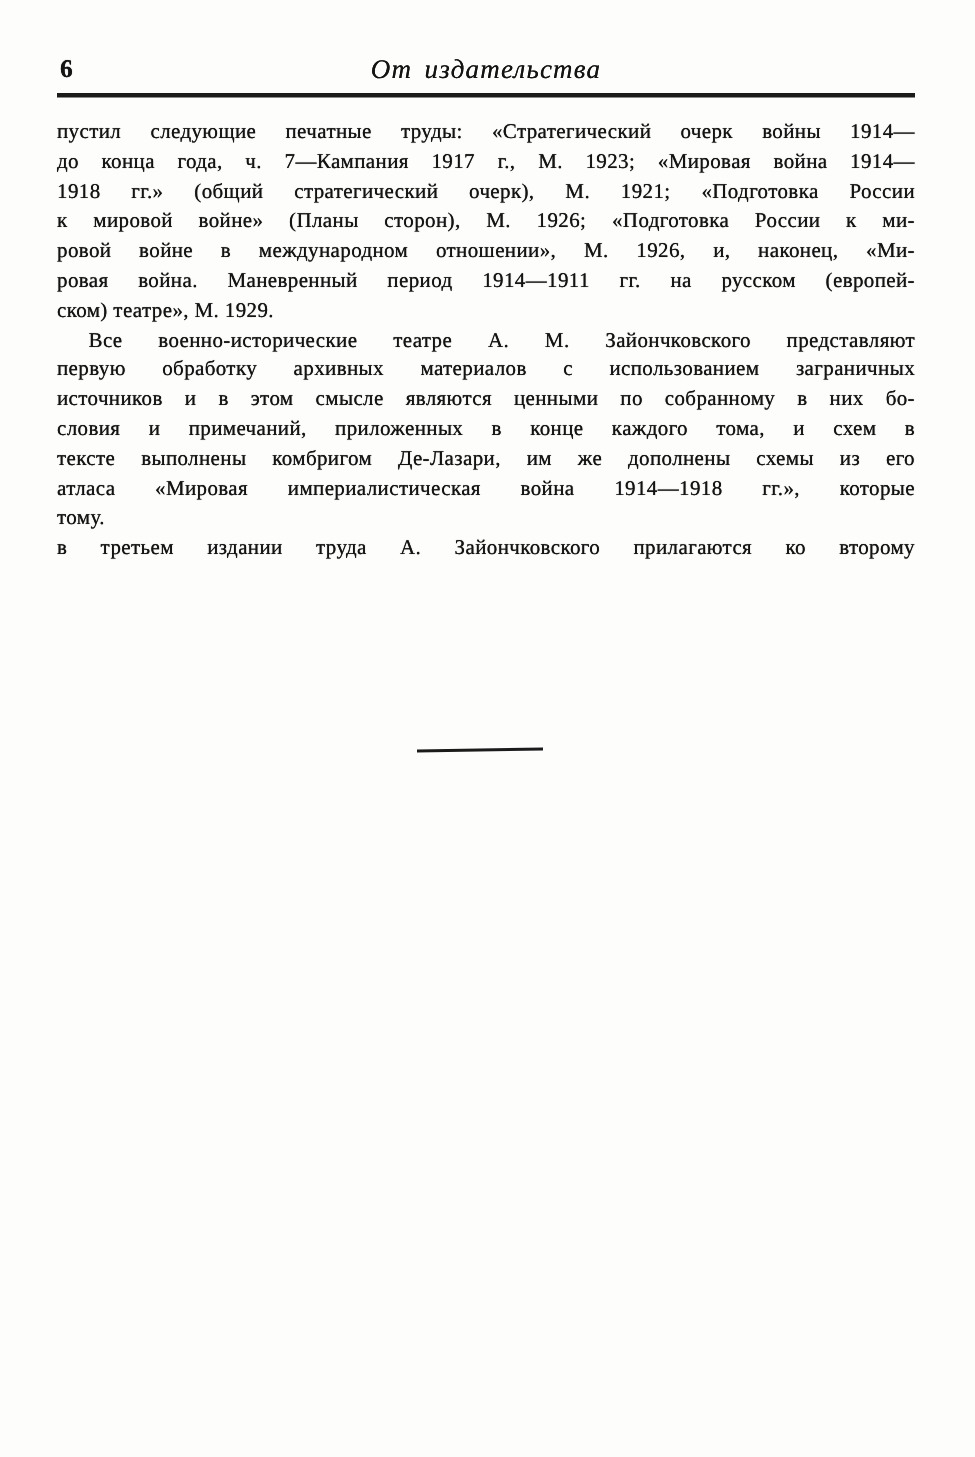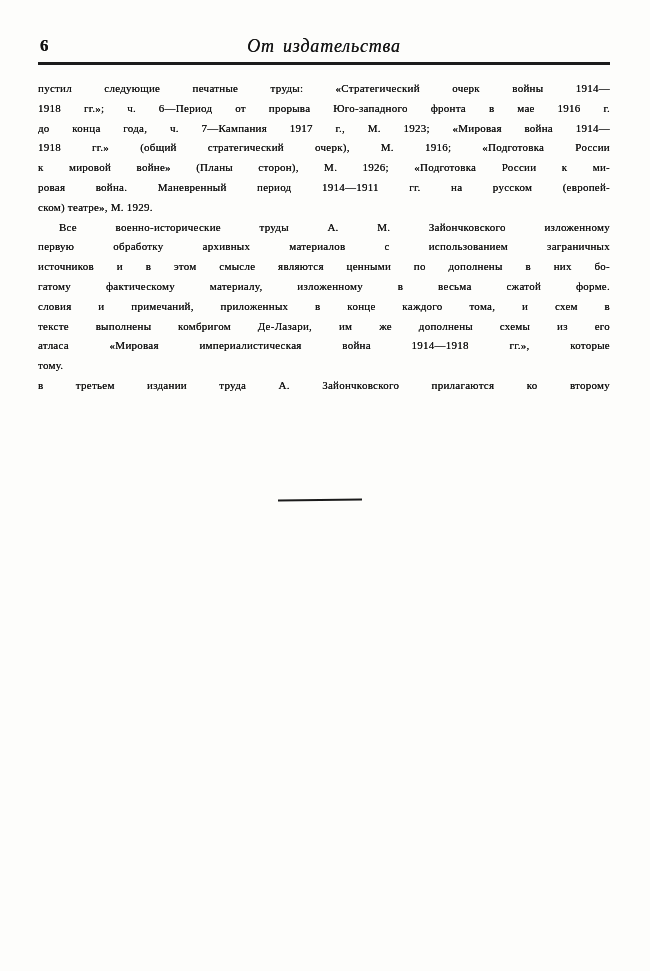--- a/index.html
+++ b/index.html
@@ -46,21 +46,21 @@
     width: 572px;
     height: 2.5px;
     background: #1b1b1b;
   }
   
   .textblock {
     position: absolute;
     top: 79px;
     left: 38px;
     width: 572px;
-    font-size: 11px;
+    font-size: 14px;
     line-height: 19.8px;
     letter-spacing: 0.25px;
     text-shadow: 0 0 0.45px currentColor;
   }
   .line {
     text-align: justify;
     text-align-last: justify;
     white-space: normal;
   }
   .line.end {
@@ -88,31 +88,30 @@
 
   <div class="header">
     <div class="pagenum">6</div>
     <div class="running-head">От издательства</div>
     <div class="header-rule"></div>
   </div>
 
   <div class="textblock">
 
     <div class="line">пустил следующие печатные труды: «Стратегический очерк войны 1914—</div>
-    <div class="line">1918 гг.»; ч. 6—Период от прорыва Юго-западного фронта в мае 1916 г.</div>
     <div class="line">до конца года, ч. 7—Кампания 1917 г., М. 1923; «Мировая война 1914—</div>
-    <div class="line">1918 гг.» (общий стратегический очерк), М. 1916; «Подготовка России</div>
+    <div class="line">1918 гг.» (общий стратегический очерк), М. 1921; «Подготовка России</div>
     <div class="line">к мировой войне» (Планы сторон), М. 1926; «Подготовка России к ми-</div>
+    <div class="line">ровой войне в международном отношении», М. 1926, и, наконец, «Ми-</div>
     <div class="line">ровая война. Маневренный период 1914—1911 гг. на русском (европей-</div>
     <div class="line end">ском) театре», М. 1929.</div>
 
-    <div class="line indent">Все военно-исторические труды А. М. Зайончковского изложенному</div>
+    <div class="line indent">Все военно-исторические театре А. М. Зайончковского представляют</div>
     <div class="line">первую обработку архивных материалов с использованием заграничных</div>
-    <div class="line">источников и в этом смысле являются ценными по дополнены в них бо-</div>
-    <div class="line">гатому фактическому материалу, изложенному в весьма сжатой форме.</div>
+    <div class="line">источников и в этом смысле являются ценными по собранному в них бо-</div>
 
     <div class="line">словия и примечаний, приложенных в конце каждого тома,  и схем в</div>
     <div class="line">тексте выполнены комбригом Де-Лазари, им же дополнены схемы из его</div>
     <div class="line">атласа «Мировая империалистическая война 1914—1918 гг.», которые</div>
     <div class="line end">тому.</div>
     <div class="line">в третьем издании труда А. Зайончковского прилагаются ко второму</div>
   </div>
 
   <div class="section-divider"></div>
 

